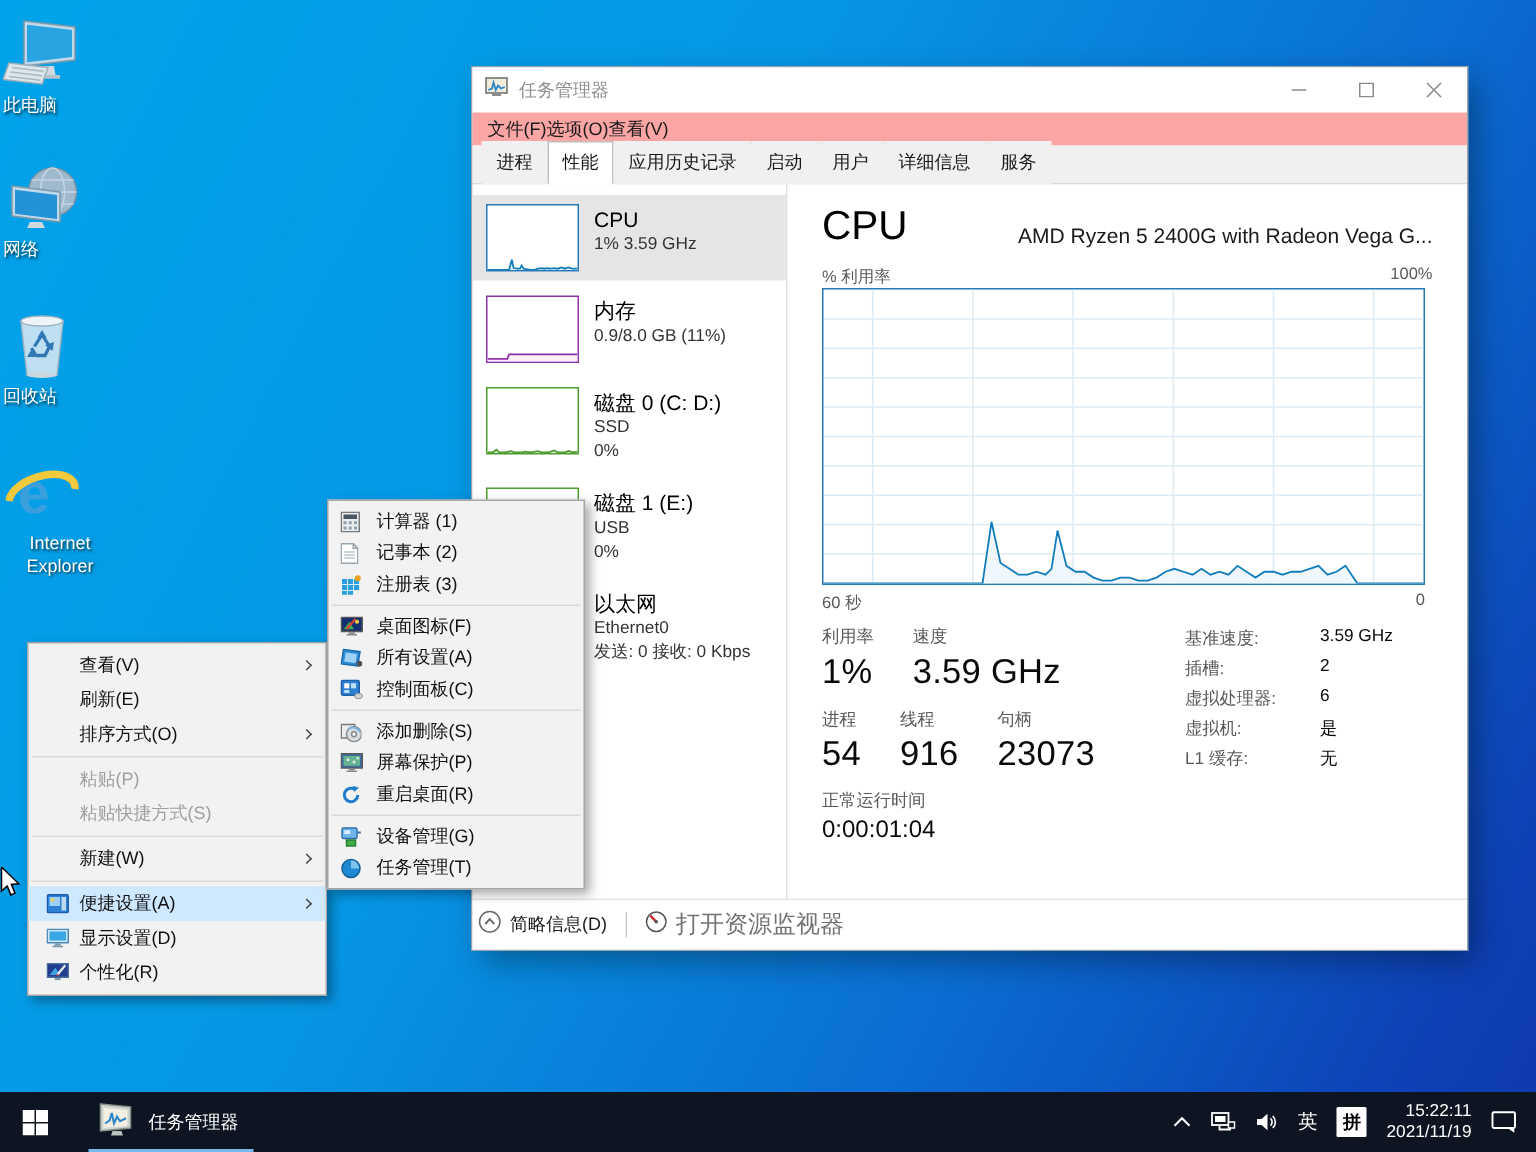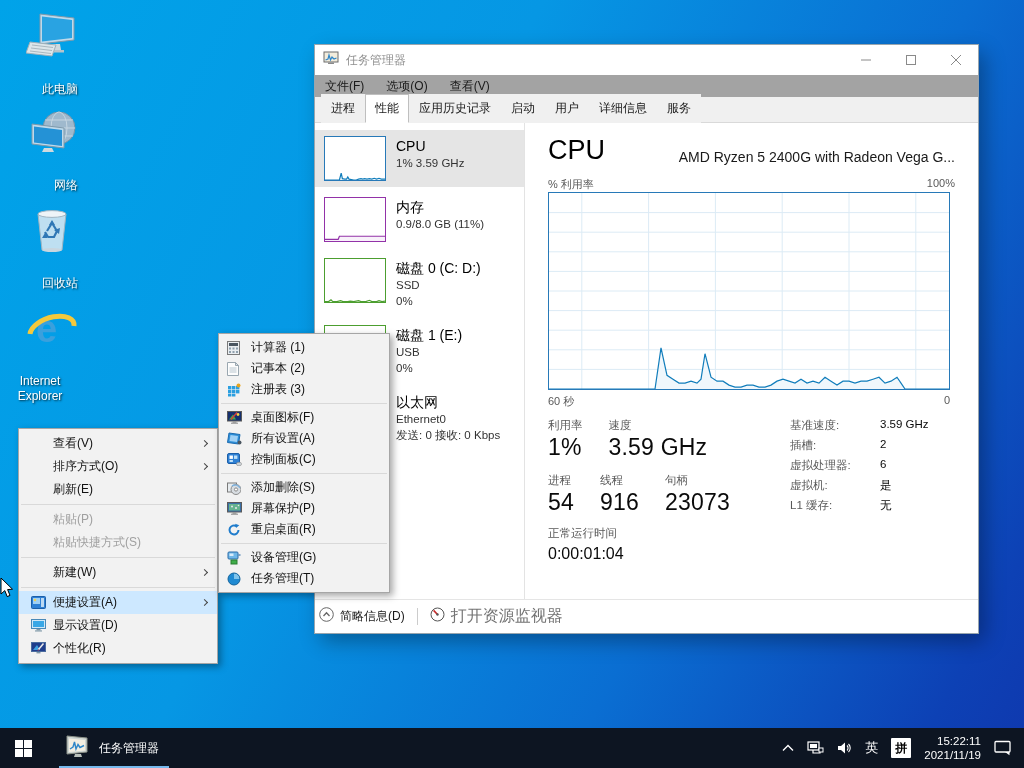--- a/index.html
+++ b/index.html
@@ -1,32 +1,32 @@
 <!DOCTYPE html>
 <html><head>
 <meta charset="utf-8">
 <style>
   html,body{margin:0;padding:0;}
   *{box-sizing:border-box;font-family:"Liberation Sans","DejaVu Sans",sans-serif;}
   #screen{position:relative;width:1024px;height:768px;overflow:hidden;
     background:linear-gradient(118deg,#00a3e9 0%,#0697e4 38%,#0a6ed2 68%,#0d41b5 92%,#0f38ae 100%);}
 
   
-  .desk-icon{position:absolute;width:76px;display:flex;flex-direction:column;align-items:flex-end;cursor:default;gap:19px;}
+  .desk-icon{position:absolute;width:76px;display:flex;flex-direction:column;align-items:flex-start;cursor:default;}
   .desk-icon .glyph{width:52px;height:48px;display:flex;align-items:center;justify-content:center;}
   .desk-icon .dlabel{margin-top:3px;font-size:12px;color:#fff;text-align:center;line-height:15px;
     text-shadow:1px 1px 2px rgba(0,0,0,.75);}
 
   
   .tm-window{position:absolute;left:315px;top:45px;width:663px;height:588px;background:#fff;
     box-shadow:0 0 0 1px #98a5ae, 6px 8px 20px rgba(0,0,0,.33);z-index:20;}
   .titlebar{height:30px;display:flex;align-items:center;padding-left:8px;background:#fff;}
   .titlebar .ttl{font-size:12px;color:#8f8f8f;margin-left:7px;flex:1;}
   .winbtn{width:45px;height:30px;display:flex;align-items:center;justify-content:center;color:#8a8a8a;font-size:13px;}
-  .menubar{height:22px;display:flex;align-items:center;gap:22px;padding-left:10px;background:#a3a3a3;}
+  .menubar{height:22px;display:flex;align-items:center;padding-left:10px;background:#fca5a5;}
   .menubar span{font-size:12px;color:#1a1a1a;}
   .tabs{height:26px;background:#f0f0f0;border-bottom:1px solid #d9d9d9;display:flex;align-items:flex-end;padding-left:6px;}
   .tab{font-size:12px;color:#1a1a1a;padding:5px 9px 5px;background:#f0f0f0;border:1px solid transparent;position:relative;top:1px;}
   .tab.active{background:#fff;border:1px solid #bfbfbf;border-bottom-color:#fff;}
   .tm-content{position:absolute;left:0;right:0;top:78px;bottom:34px;background:#fff;}
 
   
   .side{position:absolute;left:0;top:0;bottom:0;width:210px;border-right:1px solid #e3e3e3;padding-top:7px;}
   .side-item{display:flex;align-items:flex-start;padding:6px 0 6px 9px;margin-bottom:4px;}
   .side-item.selected{background:#e5e5e5;}
@@ -384,26 +384,26 @@
   </div>
 
   <div class="menu" id="ctx-menu">
     <div class="mi">
         <span class="ico"></span>
         <span class="mlabel">查看(V)</span>
         <span class="chev"></span>
       </div>
     <div class="mi">
         <span class="ico"></span>
+        <span class="mlabel">刷新(E)</span>
+      </div>
+    <div class="mi">
+        <span class="ico"></span>
         <span class="mlabel">排序方式(O)</span>
         <span class="chev"></span>
-      </div>
-    <div class="mi">
-        <span class="ico"></span>
-        <span class="mlabel">刷新(E)</span>
       </div>
     <div class="msep"></div>
     <div class="mi disabled">
         <span class="ico"></span>
         <span class="mlabel">粘贴(P)</span>
       </div>
     <div class="mi disabled">
         <span class="ico"></span>
         <span class="mlabel">粘贴快捷方式(S)</span>
       </div>

